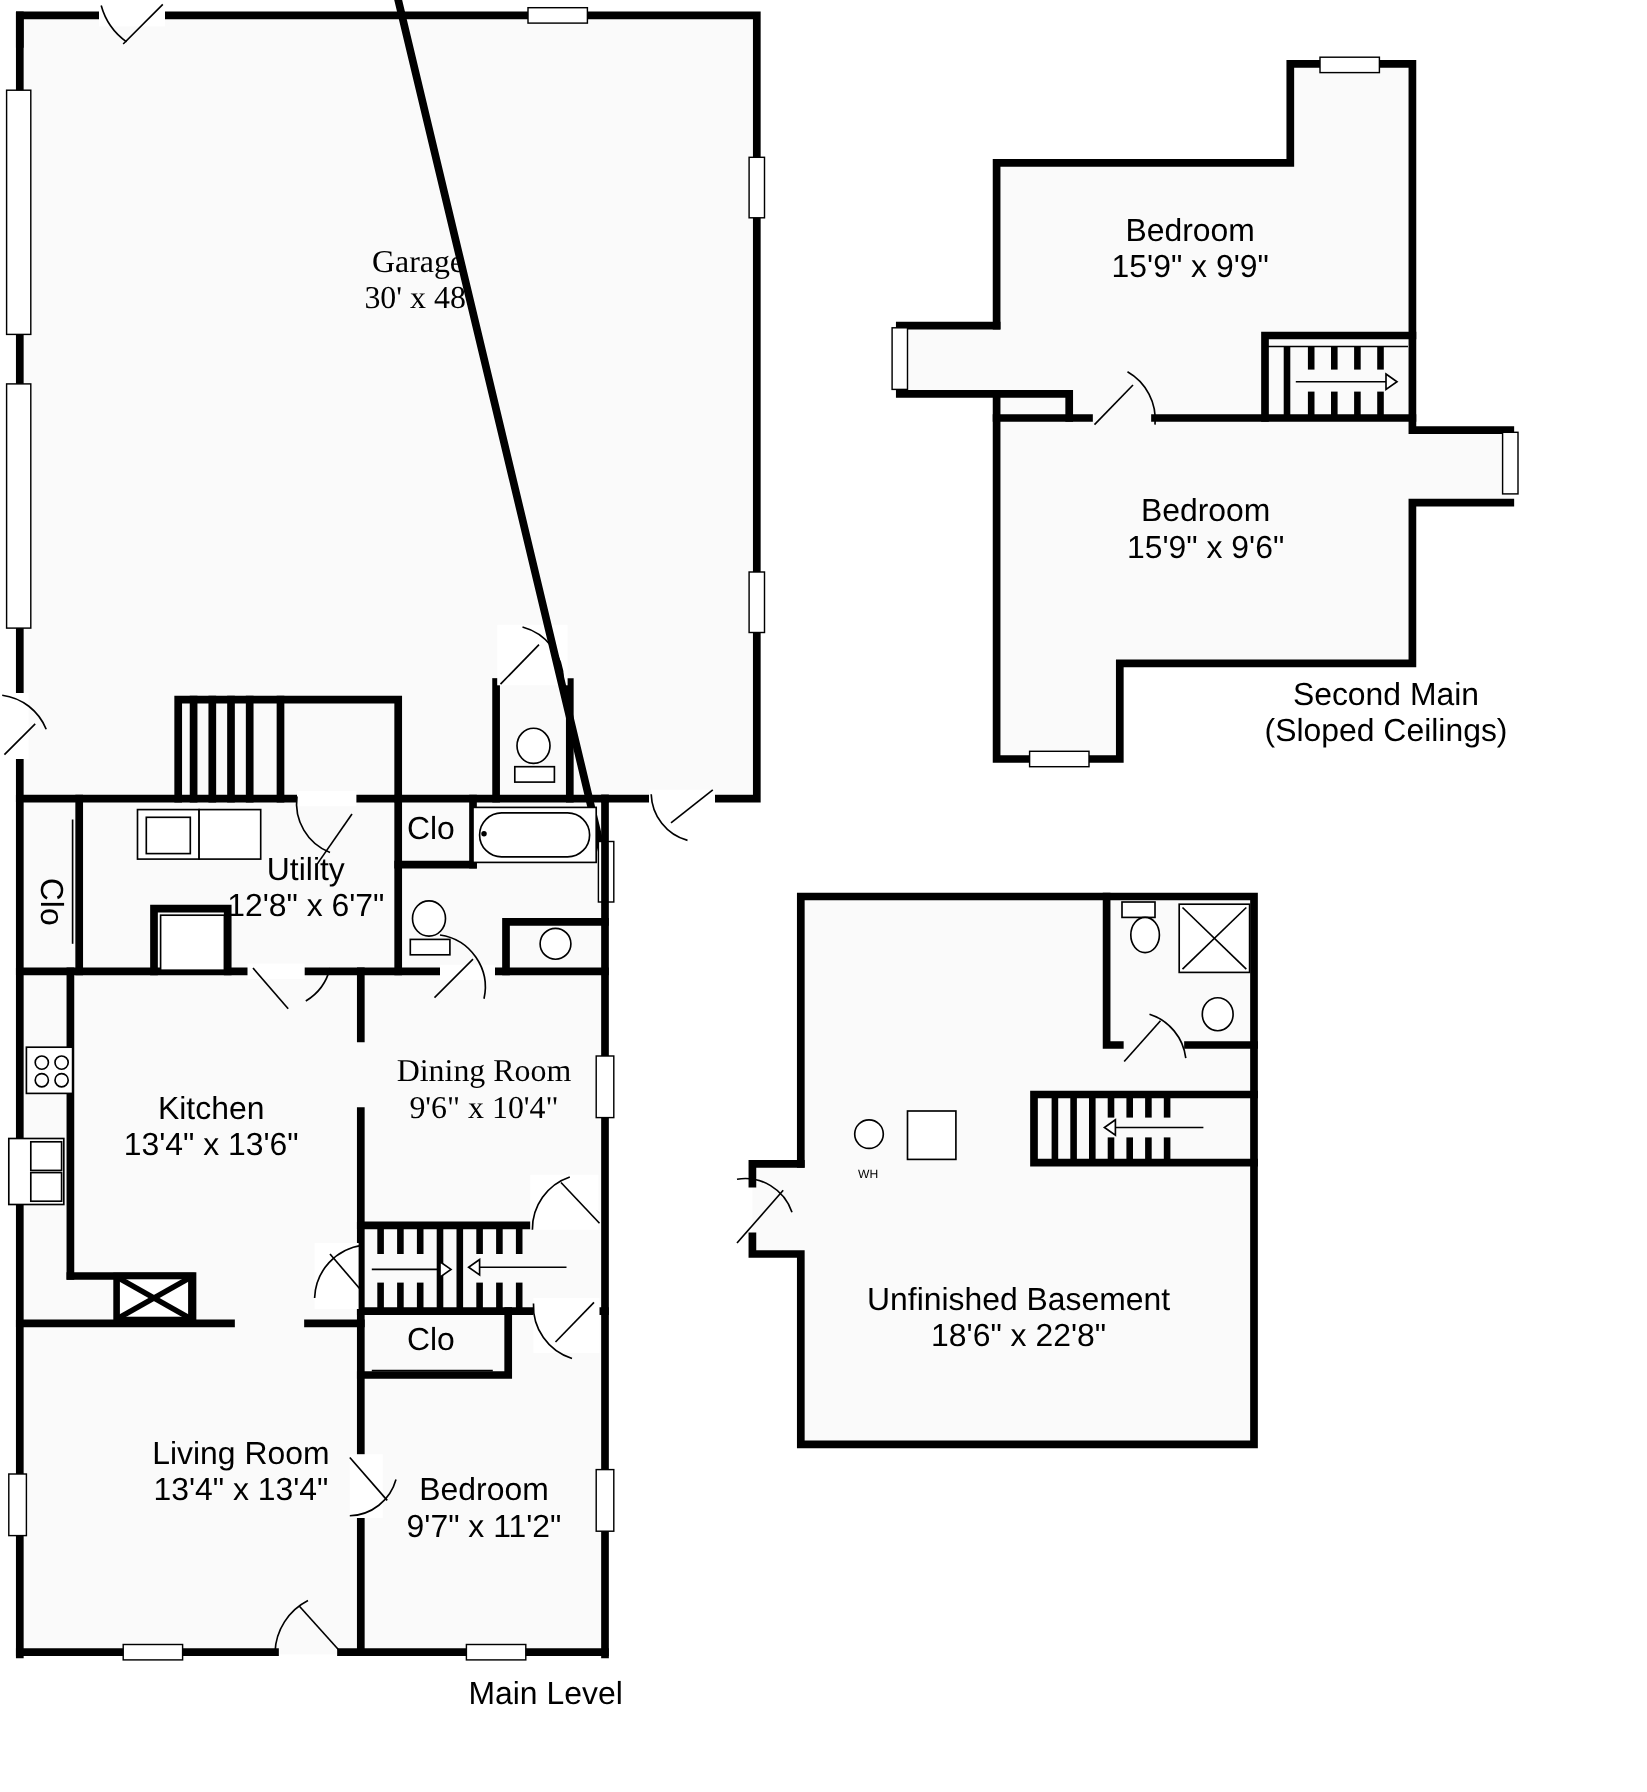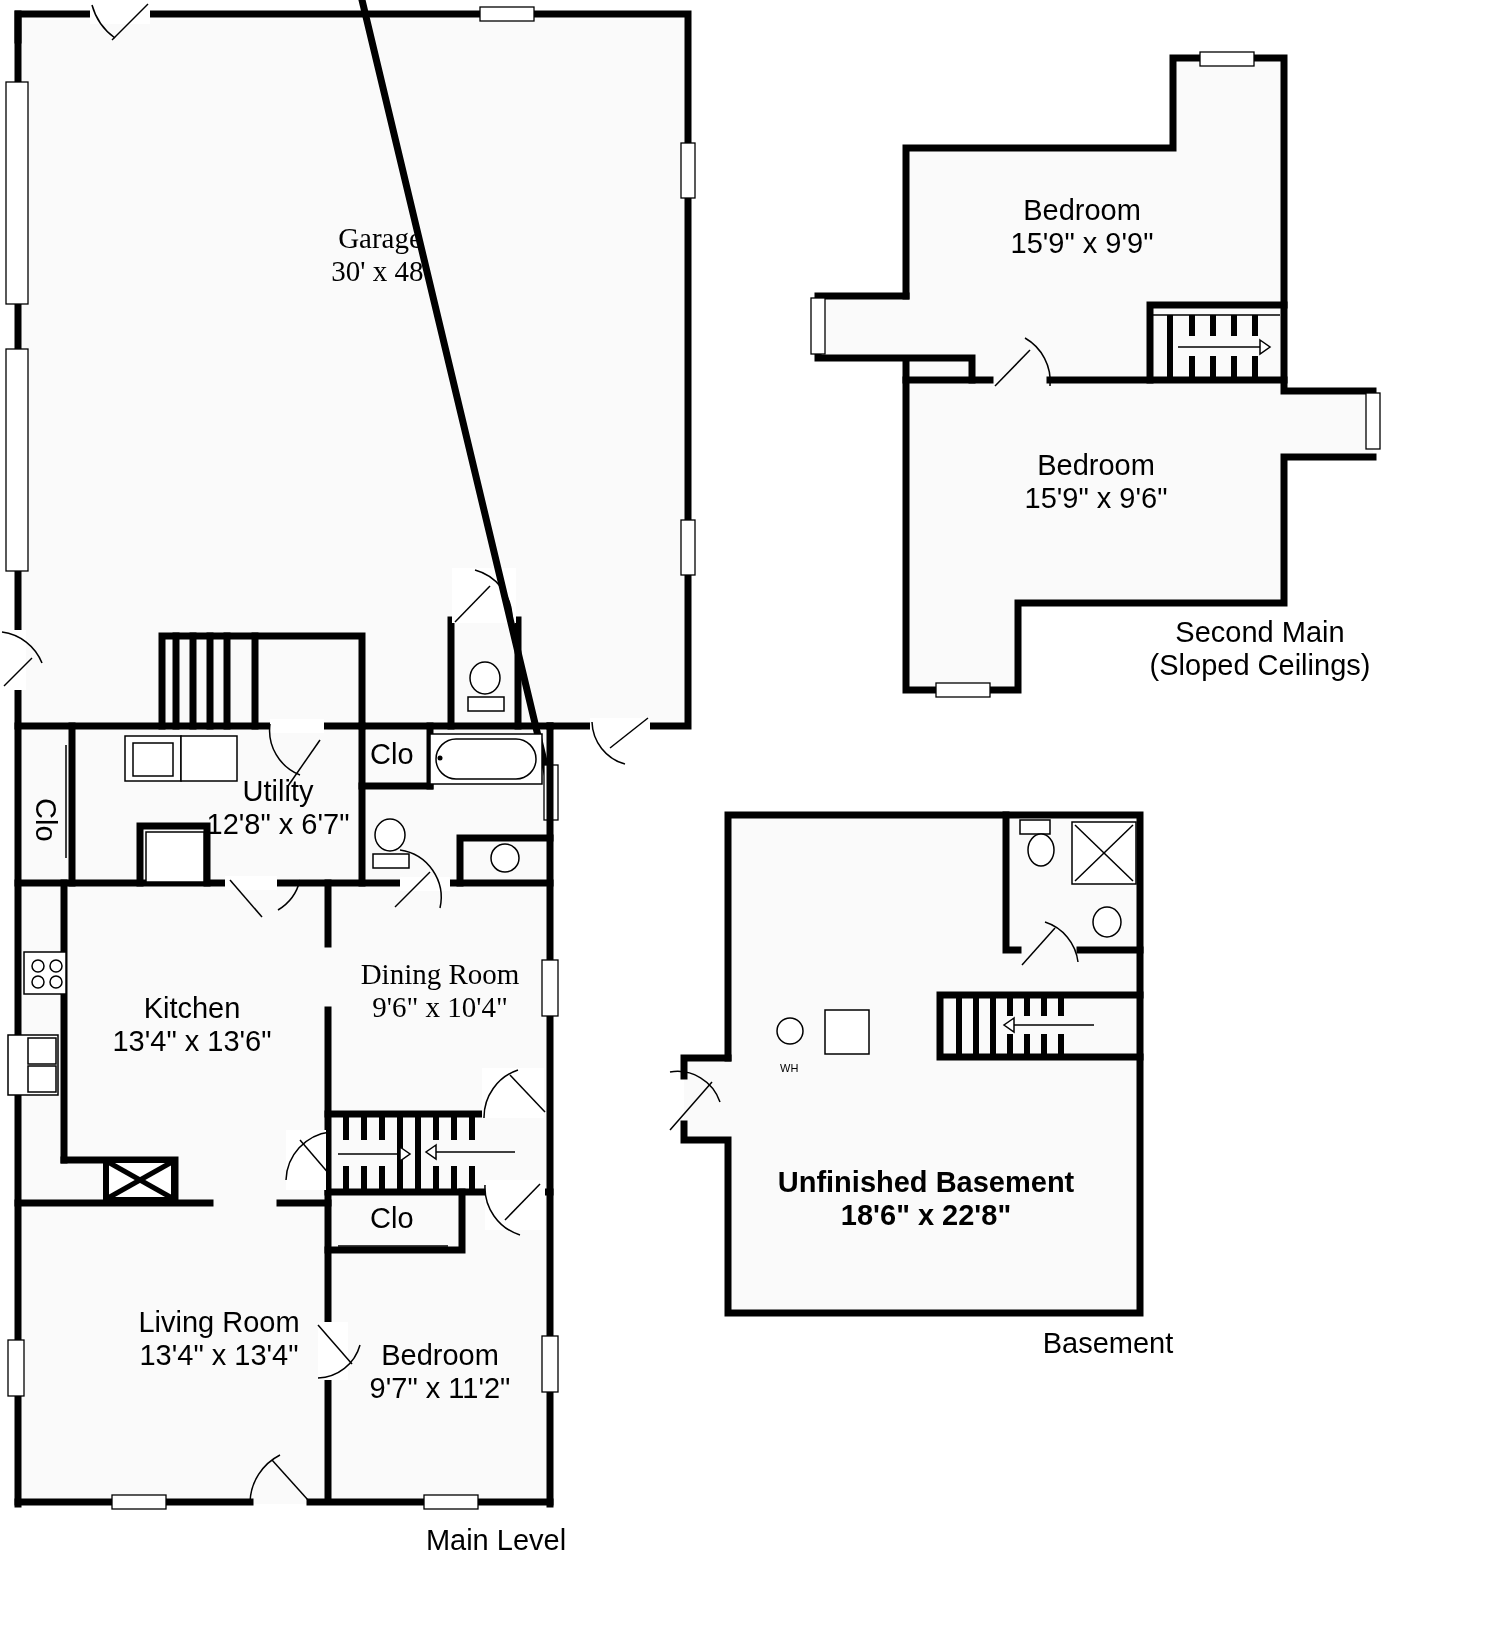--- a/index.html
+++ b/index.html
@@ -286,19 +286,18 @@
 </div>
 <div class="label" style="left:1096px; top:449px;">
   <span>Bedroom</span>
   <span>15'9" x 9'6"</span>
 </div>
 <div class="label" style="left:1260px; top:616px;">
   <span>Second Main</span>
   <span>(Sloped Ceilings)</span>
 </div>
 
-<div class="label" style="left:926px; top:1166px;font-weight:bold;">
+<div class="label" style="left:926px; top:1166px;">
   <span>Unfinished Basement</span>
   <span>18'6" x 22'8"</span>
 </div>
 <div class="label" style="left:1108px; top:1327px;">
-  <span>Basement</span>
 </div>
 
 </body></html>

